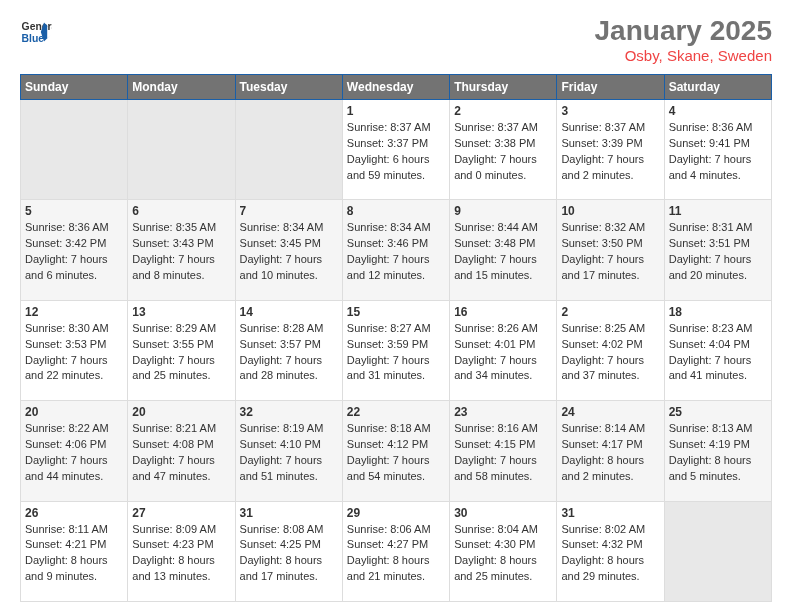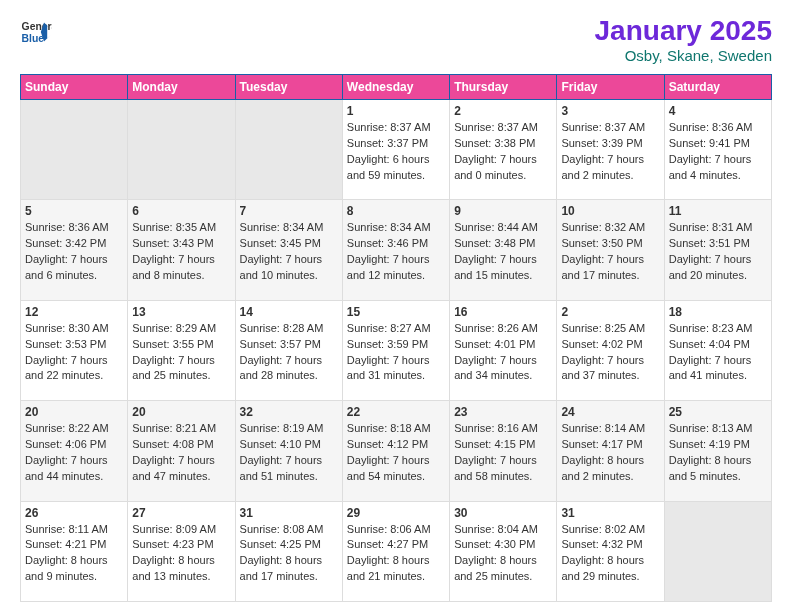--- a/index.html
+++ b/index.html
@@ -31,37 +31,37 @@
     .logo-icon {
       width: 32px;
       height: 32px;
     }
     .title-block {
       text-align: right;
     }
     .title-block h1 {
       font-size: 28px;
       font-weight: bold;
-      color: #6d28d9;
+      color: #737373;
       line-height: 1.1;
     }
     .title-block h2 {
       font-size: 15px;
-      color: #0f766e;
+      color: #ef4444;
       font-weight: normal;
     }
     .calendar {
       flex: 1;
       border: 1px solid #ccc;
       border-collapse: collapse;
       width: 100%;
       table-layout: fixed;
     }
     .calendar thead tr th {
-      background: #ec4899;
+      background: #737373;
       color: #fff;
       font-size: 12px;
       font-weight: bold;
       padding: 5px 4px;
       text-align: left;
       border: 1px solid #1a5fa8;
     }
     .calendar tbody tr td {
       vertical-align: top;
       border: 1px solid #ddd;

